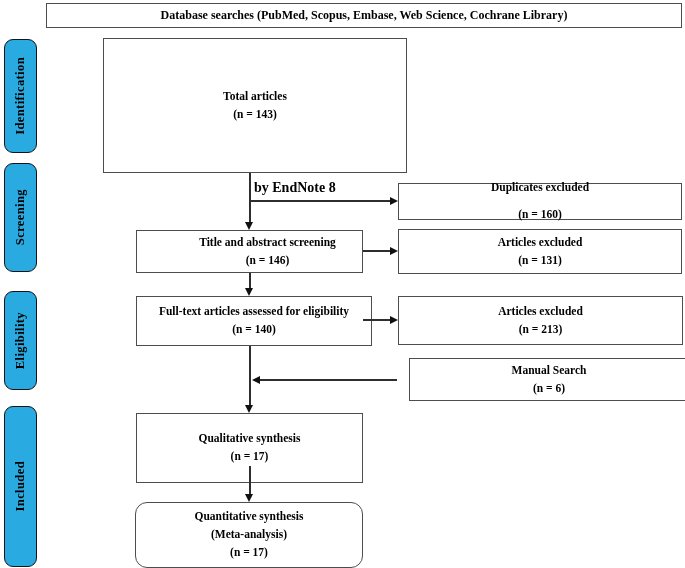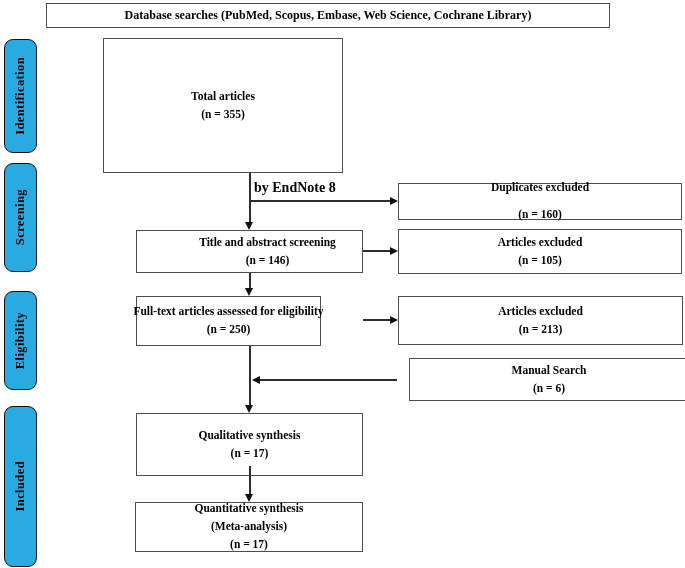--- a/index.html
+++ b/index.html
@@ -48,78 +48,78 @@
   .arr.down  { border-left: 4.5px solid transparent; border-right: 4.5px solid transparent; border-top: 8px solid #111; }
   .arr.right { border-top: 4.5px solid transparent; border-bottom: 4.5px solid transparent; border-left: 8px solid #111; }
   .arr.left  { border-top: 4.5px solid transparent; border-bottom: 4.5px solid transparent; border-right: 8px solid #111; }
   .note { position: absolute; font-weight: 700; font-size: 14px; white-space: nowrap; }
 </style>
 </head>
 <body>
 
 <div class="frame">
 
-  <div class="fbox header-box" style="left:46px; top:3px; width:564px; height:25px;">
+  <div class="fbox header-box" style="left:46px; top:3px; width:636px; height:25px;">
     <span>Database searches (PubMed, Scopus, Embase, Web Science, Cochrane Library)</span>
   </div>
 
   <div class="stage" style="top:39px; height:114px;">
     <span>Identification</span>
   </div>
   <div class="stage" style="top:163px; height:109px;">
     <span>Screening</span>
   </div>
   <div class="stage" style="top:291px; height:99px;">
     <span>Eligibility</span>
   </div>
   <div class="stage" style="top:406px; height:161px;">
     <span>Included</span>
   </div>
 
-  <div class="fbox" style="left:103px; top:38px; width:240px; height:135px;">
+  <div class="fbox" style="left:103px; top:38px; width:304px; height:135px;">
     <span>Total articles</span>
-    <span>(n = 355)</span>
+    <span>(n = 143)</span>
   </div>
 
   <div class="fbox" style="left:398px; top:183px; width:284px; height:37px;gap:9px;">
     <span>Duplicates excluded</span>
     <span>(n = 160)</span>
   </div>
 
   <div class="fbox" style="left:136px; top:230px; width:227px; height:43px;padding-left:36px;">
     <span>Title and abstract screening</span>
     <span>(n = 146)</span>
   </div>
 
   <div class="fbox" style="left:398px; top:229px; width:284px; height:45px;">
     <span>Articles excluded</span>
-    <span>(n = 105)</span>
+    <span>(n = 131)</span>
   </div>
 
-  <div class="fbox" style="left:136px; top:296px; width:185px; height:50px;">
+  <div class="fbox" style="left:136px; top:296px; width:236px; height:50px;">
     <span>Full-text articles assessed for eligibility</span>
-    <span>(n = 250)</span>
+    <span>(n = 140)</span>
   </div>
 
   <div class="fbox" style="left:398px; top:296px; width:285px; height:49px;">
     <span>Articles excluded</span>
     <span>(n = 213)</span>
   </div>
 
   <div class="fbox" style="left:397px; top:358px; width:280px; height:43px;margin-left:12px;">
     <span>Manual Search</span>
     <span>(n = 6)</span>
   </div>
 
-  <div class="fbox" style="left:136px; top:413px; width:227px; height:63px;">
+  <div class="fbox" style="left:136px; top:413px; width:227px; height:70px;">
     <span>Qualitative synthesis</span>
     <span>(n = 17)</span>
   </div>
 
-  <div class="fbox" style="left:135px; top:502px; width:228px; height:50px;">
+  <div class="fbox" style="left:135px; top:502px; width:228px; height:66px;border-radius:12px;">
     <span>Quantitative synthesis</span>
     <span>(Meta-analysis)</span>
     <span>(n = 17)</span>
   </div>
 
   <div class="note" style="left:254px; top:180px;">by EndNote 8</div>
 
   <div class="line vline" style="left:249px; top:173px; height:49px;"></div>
   <div class="arr down" style="left:245px; top:222px;"></div>
 

